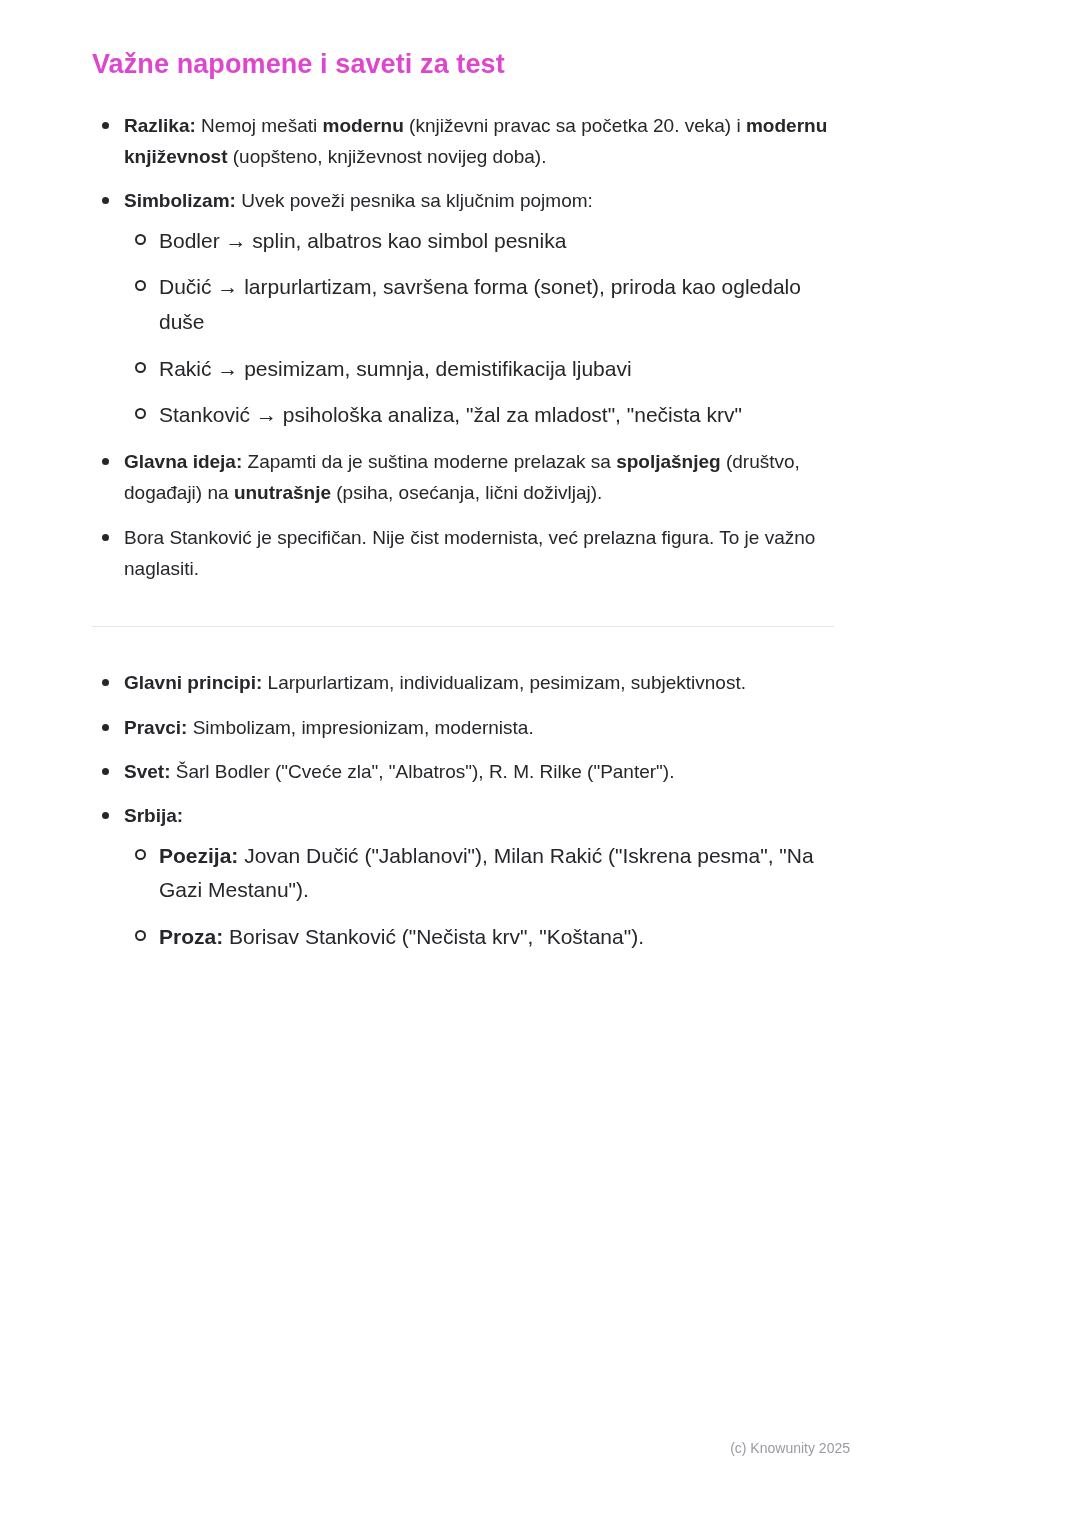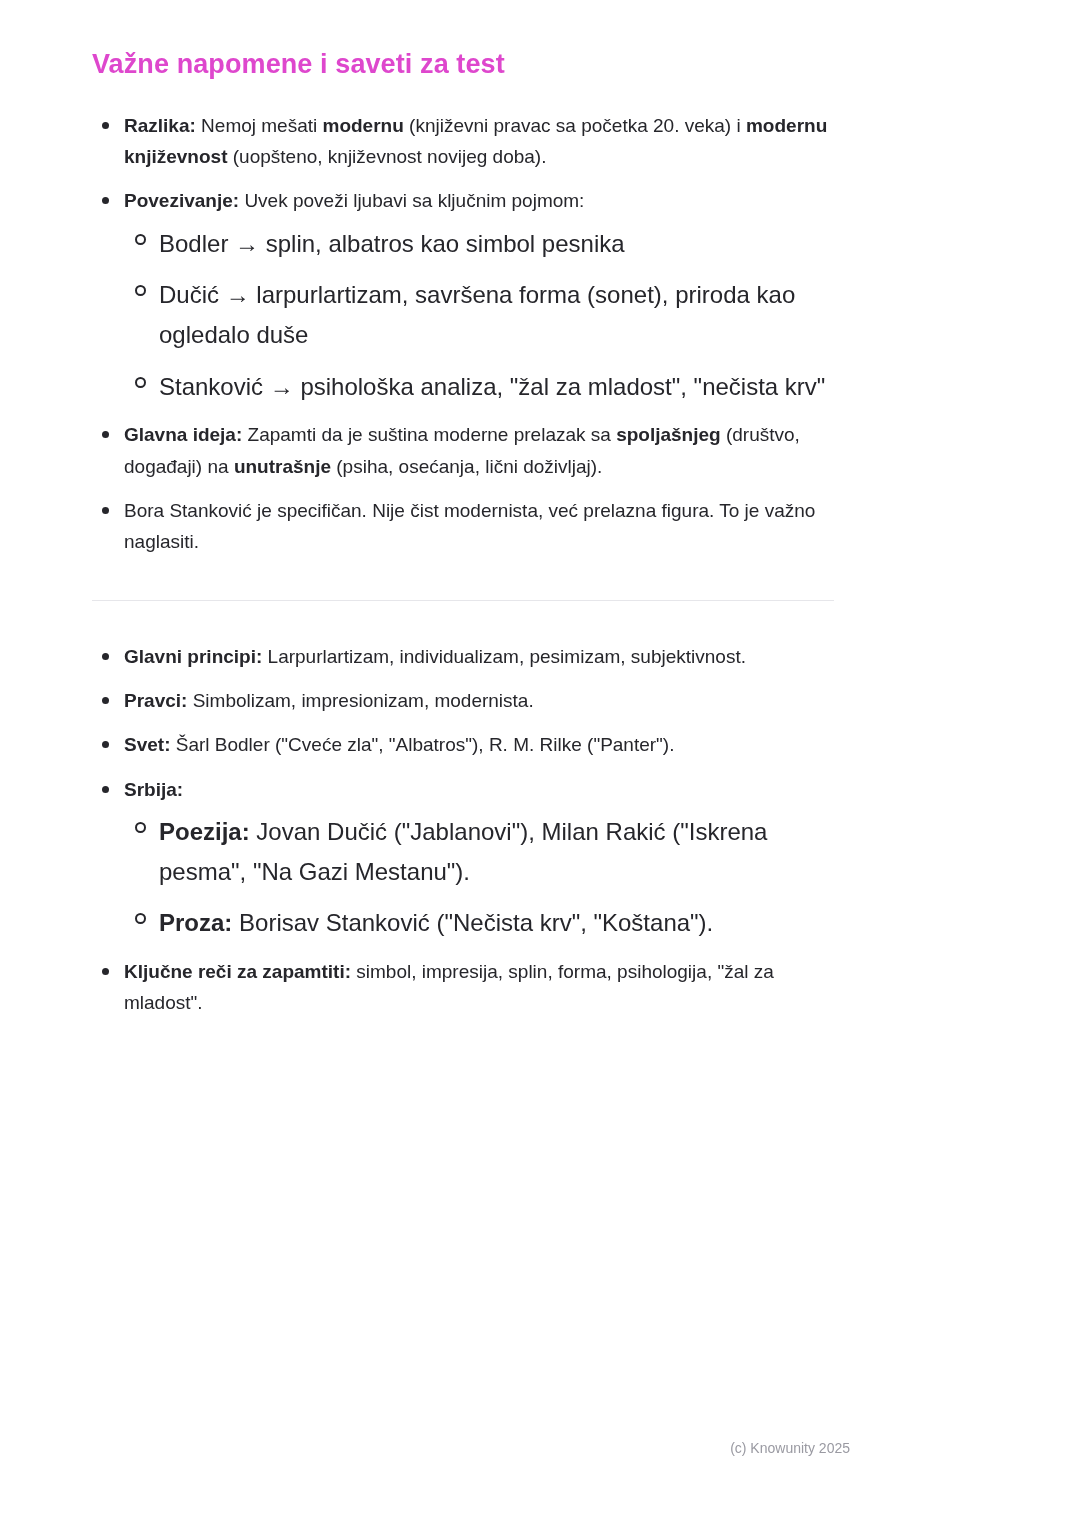--- a/index.html
+++ b/index.html
@@ -66,21 +66,21 @@
   }
   ul.l2{
     margin:7px 0 4px 2px;
     padding:0;
     list-style:none;
   }
   li.li2{
     position:relative;
     padding-left:33px;
     margin:0 0 12px 0;
-    font-size:24px;
+    font-size:21px;
     line-height:1.65;
   }
   li.li2::before{
     content:"";
     position:absolute;
     left:9px;
     top:10px;
     width:7px;
     height:7px;
     border-radius:50%;
@@ -116,24 +116,25 @@
 <body>
 
 <div class="page">
   <div class="content">
       <h2 class="section-title">Važne napomene i saveti za test</h2>
       <ul class="list l1">
         <li class="li1">
           <div><strong>Razlika:</strong><span> Nemoj mešati </span><strong>modernu</strong><span> (književni pravac sa početka 20. veka) i </span><strong>modernu književnost</strong><span> (uopšteno, književnost novijeg doba).</span></div>
         </li>
         <li class="li1">
-          <div><strong>Povezivanje:</strong><span> Uvek poveži ljubavi sa ključnim pojmom:</span></div>
+          <div><strong>Simbolizam:</strong><span> Uvek poveži pesnika sa ključnim pojmom:</span></div>
           <ul class="l2">
             <li class="li2"><span>Bodler → splin, albatros kao simbol pesnika</span></li>
             <li class="li2"><span>Dučić → larpurlartizam, savršena forma (sonet), priroda kao ogledalo duše</span></li>
+            <li class="li2"><span>Rakić → pesimizam, sumnja, demistifikacija ljubavi</span></li>
             <li class="li2"><span>Stanković → psihološka analiza, "žal za mladost", "nečista krv"</span></li>
           </ul>
         </li>
         <li class="li1">
           <div><strong>Glavna ideja:</strong><span> Zapamti da je suština moderne prelazak sa </span><strong>spoljašnjeg</strong><span> (društvo, događaji) na </span><strong>unutrašnje</strong><span> (psiha, osećanja, lični doživljaj).</span></div>
         </li>
         <li class="li1">
           <div><span>Bora Stanković je specifičan. Nije čist modernista, već prelazna figura. To je važno naglasiti.</span></div>
         </li>
       </ul>
@@ -148,21 +149,18 @@
         <li class="li1">
           <div><strong>Svet:</strong><span> Šarl Bodler ("Cveće zla", "Albatros"), R. M. Rilke ("Panter").</span></div>
         </li>
         <li class="li1">
           <div><strong>Srbija:</strong></div>
           <ul class="l2">
             <li class="li2"><strong>Poezija:</strong><span> Jovan Dučić ("Jablanovi"), Milan Rakić ("Iskrena pesma", "Na Gazi Mestanu").</span></li>
             <li class="li2"><strong>Proza:</strong><span> Borisav Stanković ("Nečista krv", "Koštana").</span></li>
           </ul>
         </li>
-        <li class="li1">
-          <div><strong>Ključne reči za zapamtiti:</strong><span> simbol, impresija, splin, forma, psihologija, "žal za mladost".</span></div>
-        </li>
       </ul>
     </div>
   <div class="side-line"></div>
   <div class="side-strip"></div>
   <div class="footer">(c) Knowunity 2025</div>
 </div>
 
 </body></html>

